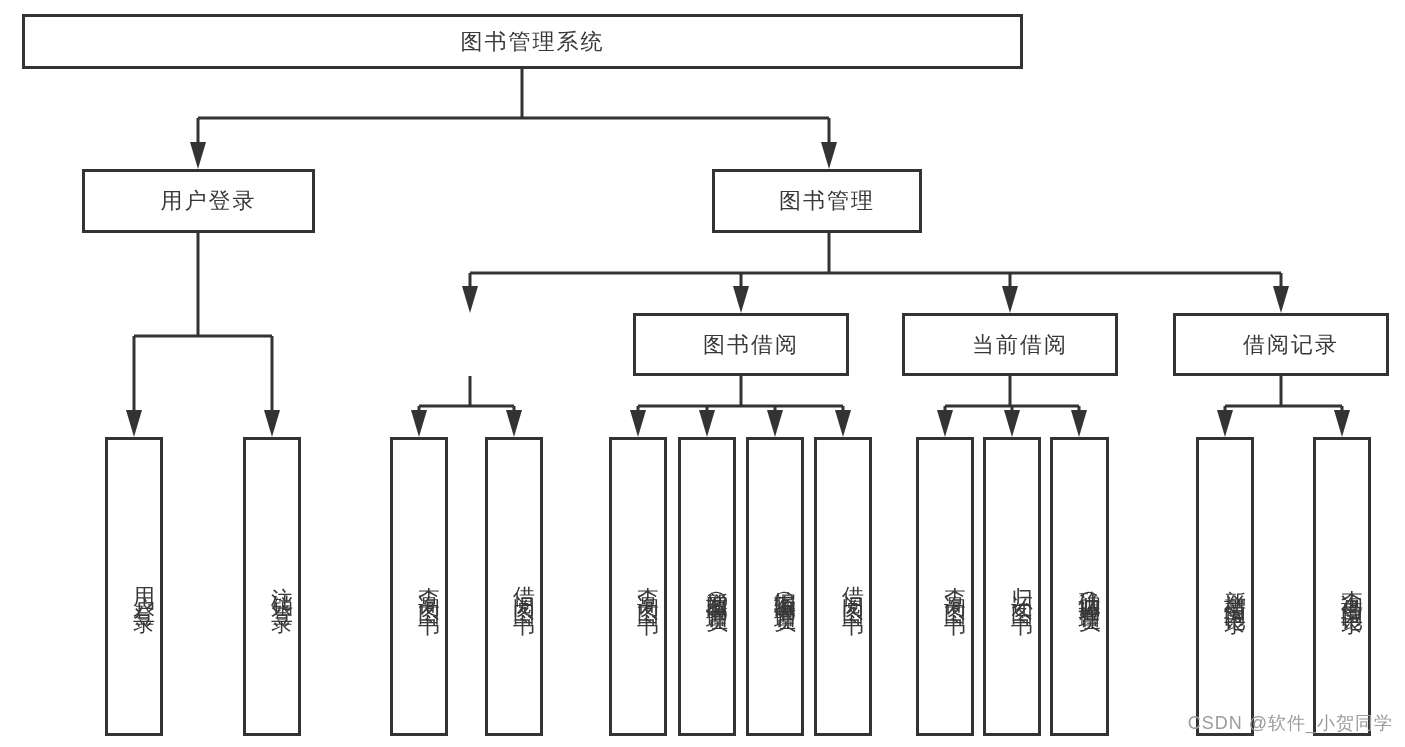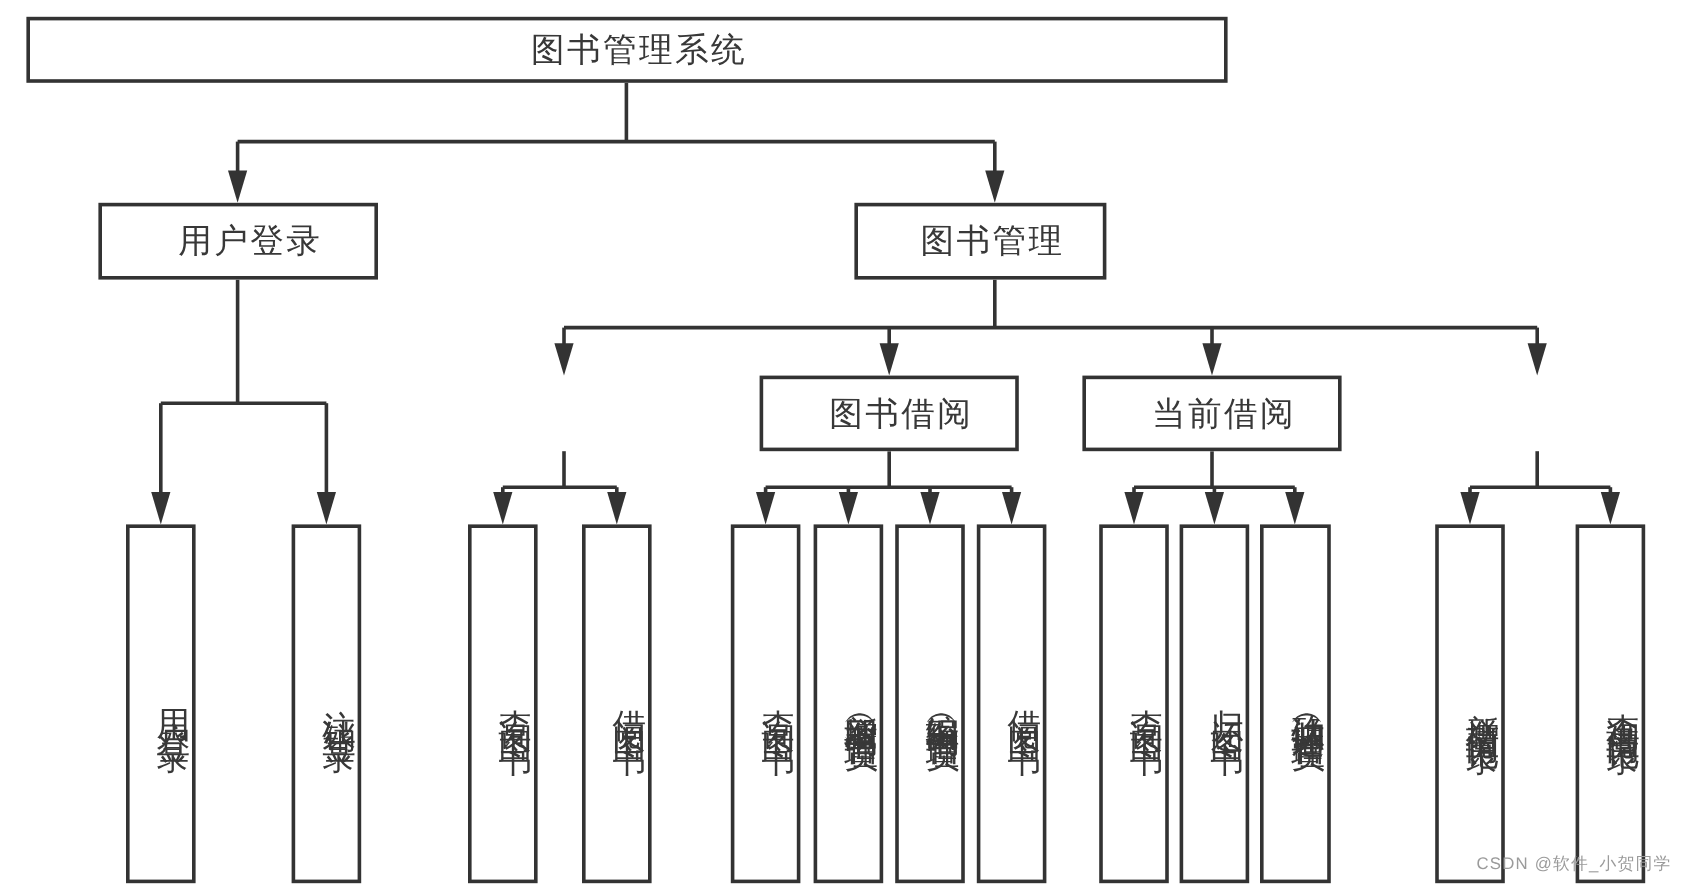--- a/index.html
+++ b/index.html
@@ -5,32 +5,32 @@
   html,body{margin:0;padding:0;background:#ffffff;}
   .canvas{
     position:relative;width:1405px;height:747px;background:#ffffff;
     font-family:"Liberation Sans","DejaVu Sans",sans-serif;overflow:hidden;
   }
   .wires{position:absolute;left:0;top:0;width:1405px;height:747px;}
   .node{
     position:absolute;box-sizing:border-box;
     border:3px solid #333333;background:#ffffff;color:#383838;
     display:flex;align-items:center;justify-content:center;
-    font-size:28px;line-height:1;white-space:nowrap;padding-left:20px;
+    font-size:22px;line-height:1;white-space:nowrap;padding-left:20px;
   }
   .hbox{letter-spacing:2px;}
   .vbox{
     writing-mode:vertical-rl;text-orientation:mixed;
   }
   .ls4{letter-spacing:9px;}
   .ls6{letter-spacing:5px;}
   .ls9{letter-spacing:3px;}
   .watermark{
     position:absolute;top:711px;right:12px;
-    color:#9b9b9b;font-size:14px;letter-spacing:1px;white-space:nowrap;
+    color:#9b9b9b;font-size:18px;letter-spacing:1px;white-space:nowrap;
   }
 </style>
 </head>
 <body>
 
 <div class="canvas">
 
   <svg class="wires" viewBox="0 0 1405 747">
       <line x1="522" y1="69" x2="522" y2="118" stroke="#333333" stroke-width="3"></line>
       <line x1="198" y1="118" x2="829" y2="118" stroke="#333333" stroke-width="3"></line>
@@ -96,20 +96,23 @@
   <div class="node hbox" style="left:712px;top:169px;width:210px;height:64px;">
     <span>图书管理</span>
   </div>
 
   <div class="node hbox" style="left:902px;top:313px;width:216px;height:63px;">
     <span>当前借阅</span>
   </div>
   <div class="node hbox" style="left:633px;top:313px;width:216px;height:63px;">
     <span>图书借阅</span>
   </div>
+  <div class="node hbox" style="left:1173px;top:313px;width:216px;height:63px;">
+    <span>借阅记录</span>
+  </div>
 
   <div class="node vbox ls4" style="left:105px;top:437px;width:58px;height:299px;">
     <span>用户登录</span>
   </div>
   <div class="node vbox ls4" style="left:243px;top:437px;width:58px;height:299px;">
     <span>注销登录</span>
   </div>
   <div class="node vbox ls4" style="left:390px;top:437px;width:58px;height:299px;">
     <span>查询图书</span>
   </div>

